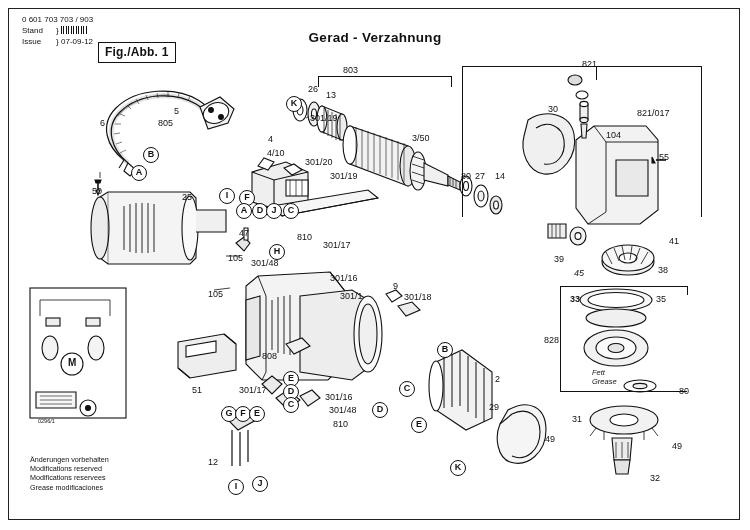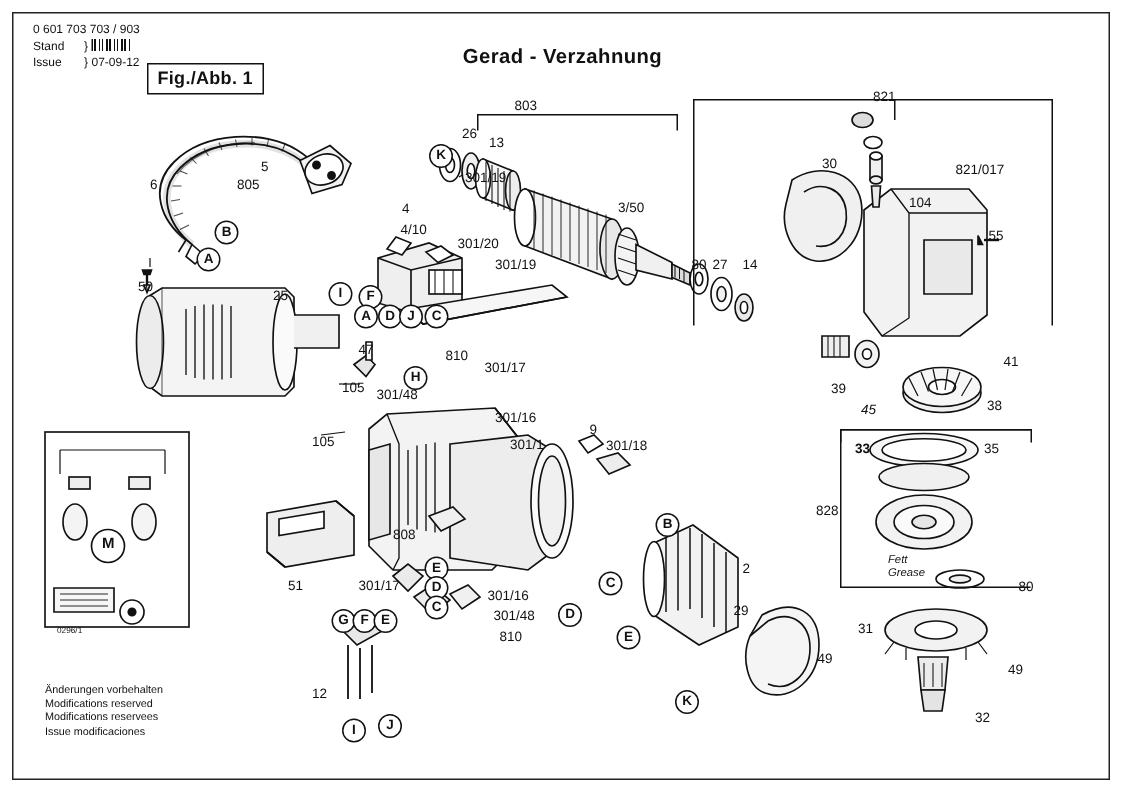--- a/index.html
+++ b/index.html
@@ -68,21 +68,21 @@
       <span class="lbl">Issue</span><span class="brace">}</span><span>07-09-12</span>
     </div>
   </div>
   <div class="figbox">Fig./Abb. 1</div>
   <div class="title">Gerad - Verzahnung</div>
 
   <div class="footer">
     <div>Änderungen vorbehalten</div>
     <div>Modifications reserved</div>
     <div>Modifications reservees</div>
-    <div>Issue modificaciones</div>
+    <div>Grease modificaciones</div>
   </div>
 
   <svg width="750" height="530" viewBox="0 0 750 530">
     <g fill="none" stroke="#111" stroke-width="1.1">
 
       <path d="M128,163 C112,150 104,128 120,112 C140,92 176,92 196,104
                C206,110 210,116 214,120" stroke-width="5" stroke="#111" fill="none" opacity="0.12"></path>
       <path d="M128,163 C112,150 104,128 120,112 C140,92 176,92 196,104
                C206,110 210,116 214,120" stroke-width="1.2"></path>
       <path d="M124,160 C107,147 99,125 116,108 C137,87 177,87 198,100

